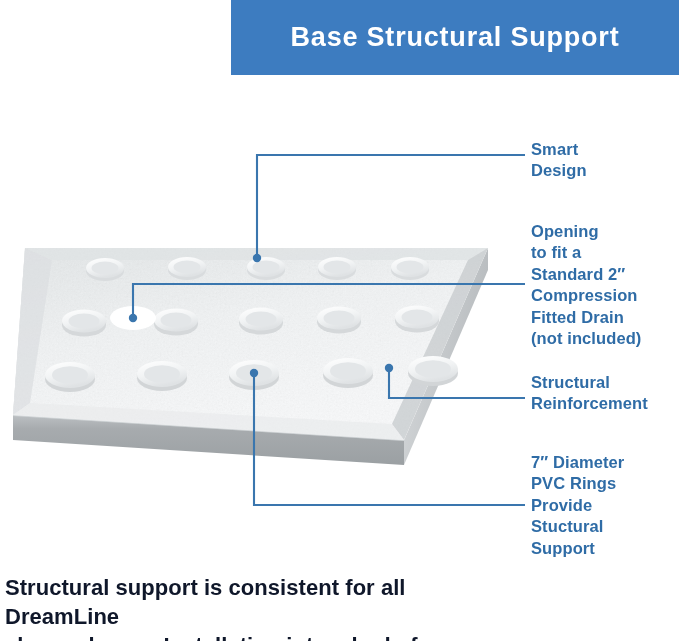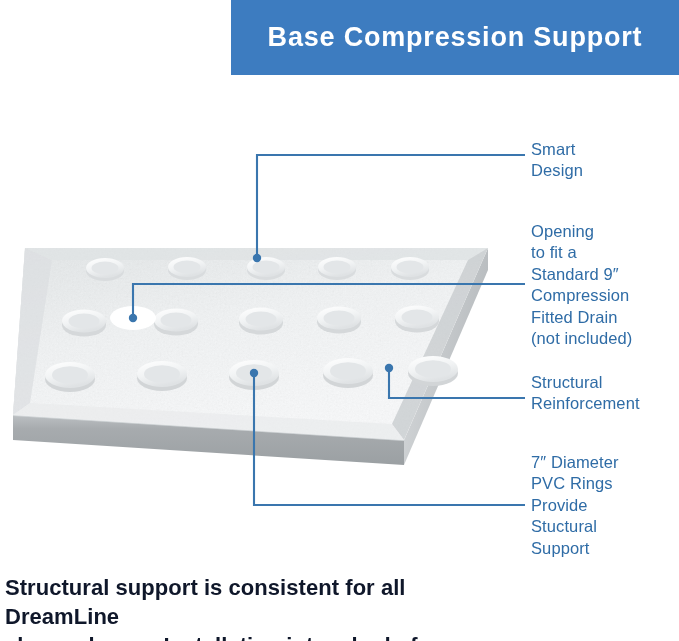--- a/index.html
+++ b/index.html
@@ -36,21 +36,21 @@
     letter-spacing: 0.8px;
     white-space: nowrap;
     line-height: 1;
   }
 
   
   .callout {
     position: absolute;
     color: #2f6ca6;
     font-size: 16.5px;
-    font-weight: normal;
+    font-weight: bold;
     line-height: 1.30;
     letter-spacing: 0.1px;
     white-space: pre-line;
   }
   #callout-smart-design   { left: 531px; top: 139px; }
   #callout-drain-opening  { left: 531px; top: 221px; }
   #callout-fiberglass     { left: 531px; top: 372px; }
   #callout-pvc-rings      { left: 531px; top: 452px; }
 
   
@@ -83,21 +83,21 @@
     left: 0;
     top: 0;
     width: 679px;
     height: 641px;
   }
 </style>
 </head>
 <body>
 
 <div id="header-banner">
-  <div id="header-title">Base Compression Support</div>
+  <div id="header-title">Base Structural Support</div>
 </div>
 
 <svg id="illustration" viewBox="0 0 679 641" xmlns="http://www.w3.org/2000/svg">
   <defs>
 
     <linearGradient id="gTop" x1="0" y1="0" x2="0.35" y2="1">
       <stop offset="0%" stop-color="#e4e7e8"></stop>
       <stop offset="45%" stop-color="#eef0f1"></stop>
       <stop offset="100%" stop-color="#f6f7f8"></stop>
     </linearGradient>
@@ -275,21 +275,21 @@
     <circle cx="389" cy="368" r="4.2"></circle>
     <circle cx="254" cy="373" r="4.2"></circle>
   </g>
 </svg>
 
 <div class="callout" id="callout-smart-design">Smart
 Design</div>
 
 <div class="callout" id="callout-drain-opening">Opening
 to fit a
-Standard 9″
+Standard 2″
 Compression
 Fitted Drain
 (not included)</div>
 
 <div class="callout" id="callout-fiberglass">Structural
 Reinforcement</div>
 
 <div class="callout" id="callout-pvc-rings">7″ Diameter
 PVC Rings
 Provide

